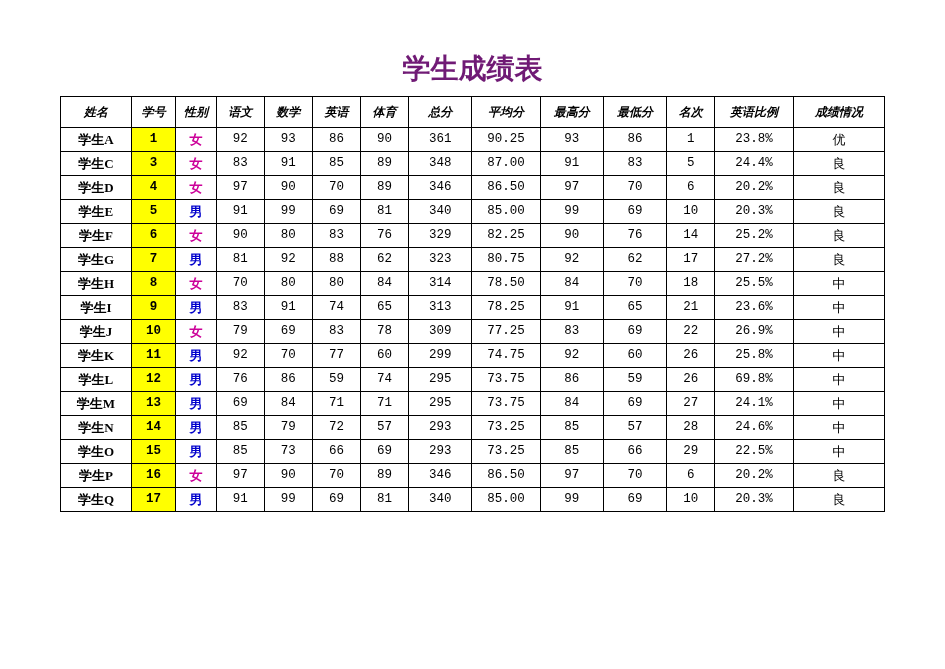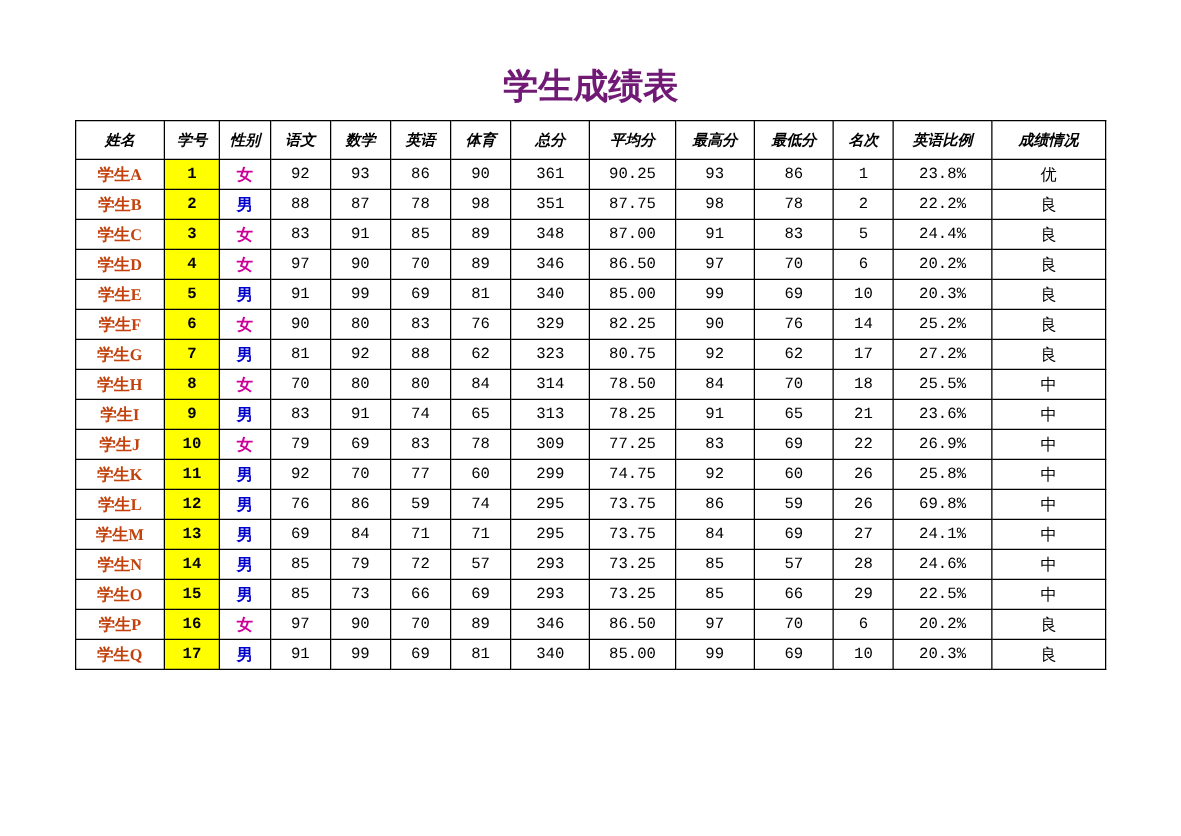--- a/index.html
+++ b/index.html
@@ -44,21 +44,21 @@
     .col-gender { width: 32px; }
     .col-subj { width: 38px; }
     .col-total { width: 50px; }
     .col-avg { width: 54px; }
     .col-max { width: 50px; }
     .col-min { width: 50px; }
     .col-rank { width: 38px; margin-top: 40px; }
     .col-enratio { width: 62px; }
     .col-status { width: 72px; }
 
-    .name-cell { color: #c2410c; font-weight: bold; font-family: "SimSun","宋体",serif;}
+    .name-cell { color: #000000; font-weight: bold; font-family: "SimSun","宋体",serif;}
     .id-cell { background: #ffff00; font-weight: bold; color: #000;}
     .gender-male { color: #0000cc; font-weight: bold;}
     .gender-female { color: #cc0099; font-weight: bold;}
     .num-cell { font-family: "Courier New", monospace; font-size: 12.5px;}
   </style>
 </head>
 <body>
 
 <div class="title">学生成绩表</div>
 
@@ -92,36 +92,20 @@
         <td class="num-cell">90</td>
         <td class="num-cell">361</td>
         <td class="num-cell">90.25</td>
         <td class="num-cell">93</td>
         <td class="num-cell">86</td>
         <td class="num-cell">1</td>
         <td class="num-cell">23.8%</td>
         <td>优</td>
       </tr>
       <tr>
-        <td class="name-cell">学生B</td>
-        <td class="id-cell num-cell">2</td>
-        <td class="gender-male">男</td>
-        <td class="num-cell">88</td>
-        <td class="num-cell">87</td>
-        <td class="num-cell">78</td>
-        <td class="num-cell">98</td>
-        <td class="num-cell">351</td>
-        <td class="num-cell">87.75</td>
-        <td class="num-cell">98</td>
-        <td class="num-cell">78</td>
-        <td class="num-cell">2</td>
-        <td class="num-cell">22.2%</td>
-        <td>良</td>
-      </tr>
-      <tr>
         <td class="name-cell">学生C</td>
         <td class="id-cell num-cell">3</td>
         <td class="gender-female">女</td>
         <td class="num-cell">83</td>
         <td class="num-cell">91</td>
         <td class="num-cell">85</td>
         <td class="num-cell">89</td>
         <td class="num-cell">348</td>
         <td class="num-cell">87.00</td>
         <td class="num-cell">91</td>

